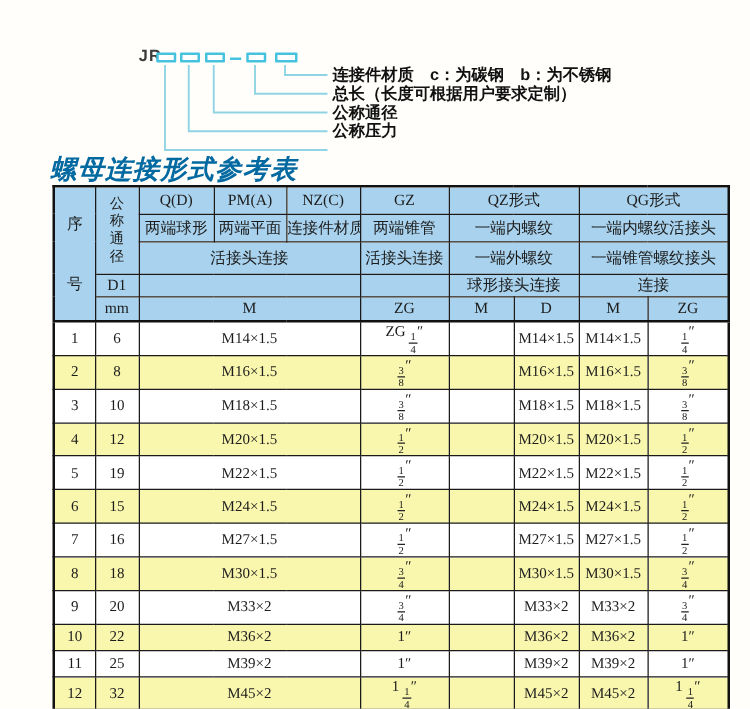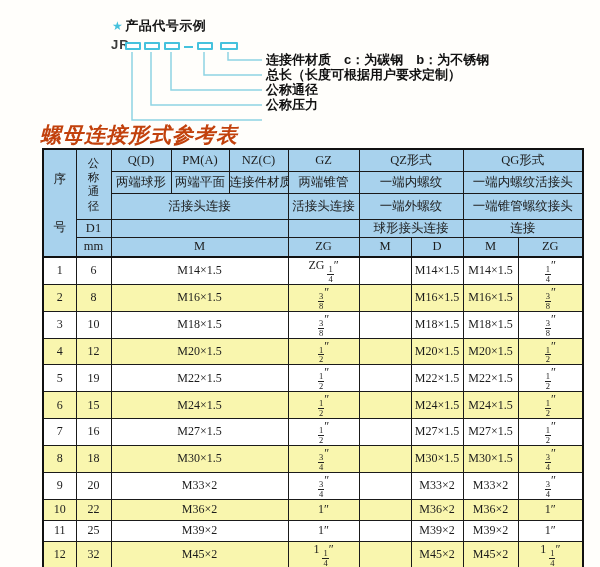--- a/index.html
+++ b/index.html
@@ -25,21 +25,21 @@
   .diag-svg{position:absolute;left:0;top:0;}
   .diag-label{
     position:absolute;left:266px;height:16px;line-height:16px;
     font-family:"Liberation Sans","DejaVu Sans",sans-serif;font-weight:bold;
     font-size:13px;color:#111;white-space:nowrap;
   }
   
   .table-title{
     position:absolute;left:40px;top:121px;margin:0;
     font-family:"DejaVu Serif","Liberation Serif",serif;
-    font-style:italic;font-weight:bold;font-size:21px;color:#c2410c;letter-spacing:1px;
+    font-style:italic;font-weight:bold;font-size:21px;color:#0369a1;letter-spacing:1px;
   }
   
   table.ref{
     position:absolute;left:42px;top:148px;width:542px;
     border-collapse:collapse;table-layout:fixed;
     font-size:12px;
   }
   table.ref td,table.ref th{
     border:1px solid #1a1a1a;text-align:center;vertical-align:middle;
     padding:0;font-weight:normal;overflow:hidden;white-space:nowrap;
@@ -55,23 +55,20 @@
   .frac{display:inline-flex;flex-direction:column;vertical-align:-3px;line-height:1.05;font-size:8.5px;}
   .frac .fn{border-bottom:1px solid #222;padding:0 1px;}
   .frac .fd{padding:0 1px;}
   .r1{height:22px;} .r2{height:22px;} .r3{height:26px;} .r4{height:18px;margin-left:20px;} .r5{height:20px;}
 </style>
 </head>
 <body>
 
 <div class="page" style="--accent: #45c2dd; --header-bg: #a8d2ed; --row-alt-bg: #f9f6ae;">
 
-  <div class="diag-title">
-    <span class="star">★</span><span>产品代号示例</span>
-  </div>
   <div class="jr-prefix">JR</div>
 
   <div class="code-box" style="left:125px;"></div>
   <div class="code-box" style="left:144px;"></div>
   <div class="code-box" style="left:164px;"></div>
   <div class="code-dash" style="left:184px;"></div>
   <div class="code-box" style="left:197px;"></div>
   <div class="code-box" style="left:220px;width:14px;"></div>
 
   <svg class="diag-svg" width="600" height="140">

